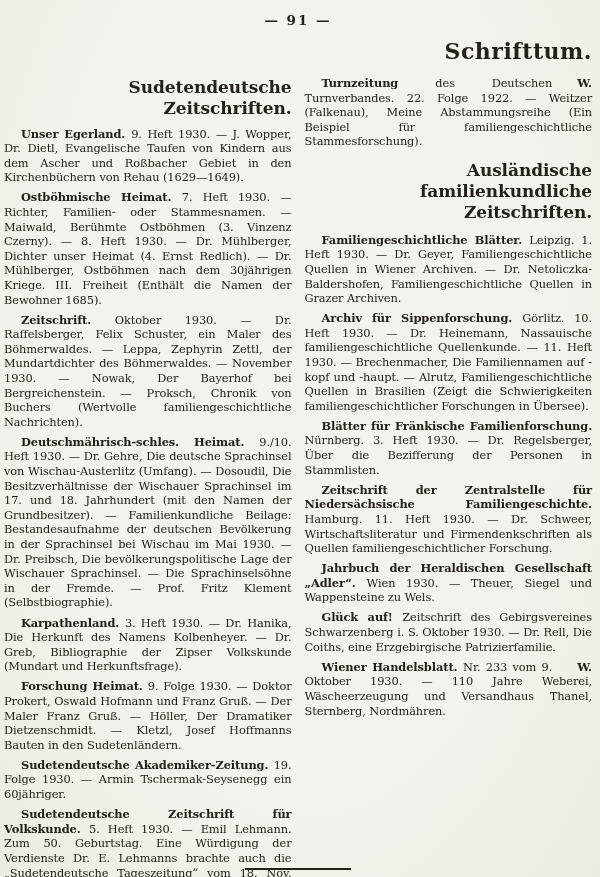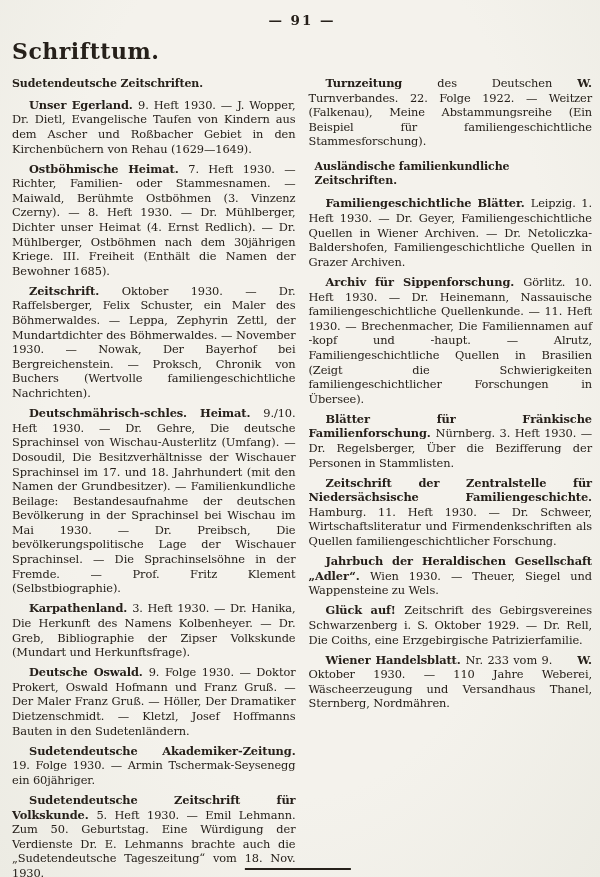--- a/index.html
+++ b/index.html
@@ -7,56 +7,56 @@
     width: 600px; height: 877px;
     background: #e8e6df;
     font-family: "DejaVu Serif", serif;
     color: #26201a;
     overflow: hidden;
   }
   .page {
     position: relative;
     width: 600px; height: 877px;
     box-sizing: border-box;
-    padding: 10px 8px 24px 12px;
+    padding: 10px 8px 24px 4px;
     background:
       radial-gradient(ellipse at 50% 40%, #f4f2ec 60%, #ecebe3 100%);
   }
   .pageno {
     text-align: center;
     font-size: 13.5px;
     font-weight: bold;
     letter-spacing: 2px;
     margin: 2px 0 10px 0;
   }
   .main-title {
-    text-align: left;
+    text-align: right;
     font-weight: bold;
     font-size: 22px;
     letter-spacing: 0.5px;
     margin: 6px 0 12px 0;
   }
   .cols { display: flex; gap: 13px; }
   .col {
     flex: 1 1 0;
     min-width: 0;
     text-align: justify;
     font-size: 11.4px;
     line-height: 1.28;
     letter-spacing: -0.1px;
   }
   .sec-head {
-    text-align: left;
+    text-align: right;
     font-weight: bold;
-    font-size: 11px;
+    font-size: 17px;
     line-height: 1.25;
     margin: 1px 0 7px 0;
     text-indent: 0;
   }
-  .sec-head.mid { margin: 11px 22px 9px 6px; }
+  .sec-head.mid { margin: 11px 0 9px 6px; }
   .entry {
     margin: 0 0 5.5px 0;
     text-indent: 17px;
   }
   .etitle { font-weight: bold; }
   .etitle::after { content: " "; }
   .sig { float: right; font-weight: bold; margin-left: 8px; }
   .end-divider {
     position: absolute;
     left: 50%;
@@ -86,21 +86,21 @@
 
 
           <p class="entry"><b class="etitle">Ostböhmische Heimat.</b><span>7. Heft 1930. — Richter, Familien- oder Stammesnamen. — Maiwald, Berühmte Ostböhmen (3. Vinzenz Czerny). — 8. Heft 1930. — Dr. Mühlberger, Dichter unser Heimat (4. Ernst Redlich). — Dr. Mühlberger, Ostböhmen nach dem 30jährigen Kriege. III. Freiheit (Enthält die Namen der Bewohner 1685).</span></p>
 
           <p class="entry"><b class="etitle">Zeitschrift.</b><span>Oktober 1930. — Dr. Raffelsberger, Felix Schuster, ein Maler des Böhmerwaldes. — Leppa, Zephyrin Zettl, der Mundartdichter des Böhmerwaldes. — November 1930. — Nowak, Der Bayerhof bei Bergreichenstein. — Proksch, Chronik von Buchers (Wertvolle familiengeschichtliche Nachrichten).</span></p>
 
           <p class="entry"><b class="etitle">Deutschmährisch-schles. Heimat.</b><span>9./10. Heft 1930. — Dr. Gehre, Die deutsche Sprachinsel von Wischau-Austerlitz (Umfang). — Dosoudil, Die Besitzverhältnisse der Wischauer Sprachinsel im 17. und 18. Jahrhundert (mit den Namen der Grundbesitzer). — Familienkundliche Beilage: Bestandesaufnahme der deutschen Bevölkerung in der Sprachinsel bei Wischau im Mai 1930. — Dr. Preibsch, Die bevölkerungspolitische Lage der Wischauer Sprachinsel. — Die Sprachinselsöhne in der Fremde. — Prof. Fritz Klement (Selbstbiographie).</span></p>
 
           <p class="entry"><b class="etitle">Karpathenland.</b><span>3. Heft 1930. — Dr. Hanika, Die Herkunft des Namens Kolbenheyer. — Dr. Greb, Bibliographie der Zipser Volkskunde (Mundart und Herkunftsfrage).</span></p>
 
-          <p class="entry"><b class="etitle">Deutsche Oswald.</b><span>9. Folge 1930. — Doktor Prokert, Oswald Hofmann und Franz Gruß. — Der Maler Franz Gruß. — Höller, Der Dramatiker Dietzenschmidt. — Kletzl, Josef Hoffmanns Bauten in den Sudetenländern.</span></p>
+          <p class="entry"><b class="etitle">Forschung Heimat.</b><span>9. Folge 1930. — Doktor Prokert, Oswald Hofmann und Franz Gruß. — Der Maler Franz Gruß. — Höller, Der Dramatiker Dietzenschmidt. — Kletzl, Josef Hoffmanns Bauten in den Sudetenländern.</span></p>
 
           <p class="entry"><b class="etitle">Sudetendeutsche Akademiker-Zeitung.</b><span>19. Folge 1930. — Armin Tschermak-Seysenegg ein 60jähriger.</span></p>
 
           <p class="entry"><b class="etitle">Sudetendeutsche Zeitschrift für Volkskunde.</b><span>5. Heft 1930. — Emil Lehmann. Zum 50. Geburtstag. Eine Würdigung der Verdienste Dr. E. Lehmanns brachte auch die „Sudetendeutsche Tageszeitung“ vom 18. Nov. 1930.</span></p>
         </div>
     </div>
 
     <div class="col">
       <div>
 
@@ -115,21 +115,21 @@
           <p class="entry"><b class="etitle">Archiv für Sippenforschung.</b><span>Görlitz. 10. Heft 1930. — Dr. Heinemann, Nassauische familiengeschichtliche Quellenkunde. — 11. Heft 1930. — Brechenmacher, Die Familiennamen auf -kopf und -haupt. — Alrutz, Familiengeschichtliche Quellen in Brasilien (Zeigt die Schwierigkeiten familiengeschichtlicher Forschungen in Übersee).</span></p>
 
 
 
           <p class="entry"><b class="etitle">Blätter für Fränkische Familienforschung.</b><span>Nürnberg. 3. Heft 1930. — Dr. Regelsberger, Über die Bezifferung der Personen in Stammlisten.</span></p>
 
           <p class="entry"><b class="etitle">Zeitschrift der Zentralstelle für Niedersächsische Familiengeschichte.</b><span>Hamburg. 11. Heft 1930. — Dr. Schweer, Wirtschaftsliteratur und Firmendenkschriften als Quellen familiengeschichtlicher Forschung.</span></p>
 
           <p class="entry"><b class="etitle">Jahrbuch der Heraldischen Gesellschaft „Adler“.</b><span>Wien 1930. — Theuer, Siegel und Wappensteine zu Wels.</span></p>
 
-          <p class="entry"><b class="etitle">Glück auf!</b><span>Zeitschrift des Gebirgsvereines Schwarzenberg i. S. Oktober 1929. — Dr. Rell, Die Coiths, eine Erzgebirgische Patrizierfamilie.</span></p>
+          <p class="entry"><b class="etitle">Glück auf!</b><span>Zeitschrift des Gebirgsvereines Schwarzenberg i. S. Oktober 1930. — Dr. Rell, Die Coiths, eine Erzgebirgische Patrizierfamilie.</span></p>
 
           <p class="entry"><b class="etitle">Wiener Handelsblatt.</b><span class="sig">W.</span><span>Nr. 233 vom 9. Oktober 1930. — 110 Jahre Weberei, Wäscheerzeugung und Versandhaus Thanel, Sternberg, Nordmähren.</span></p>
         </div>
     </div>
 
   </div>
 
   <div class="end-divider"></div>
 
 </div>

